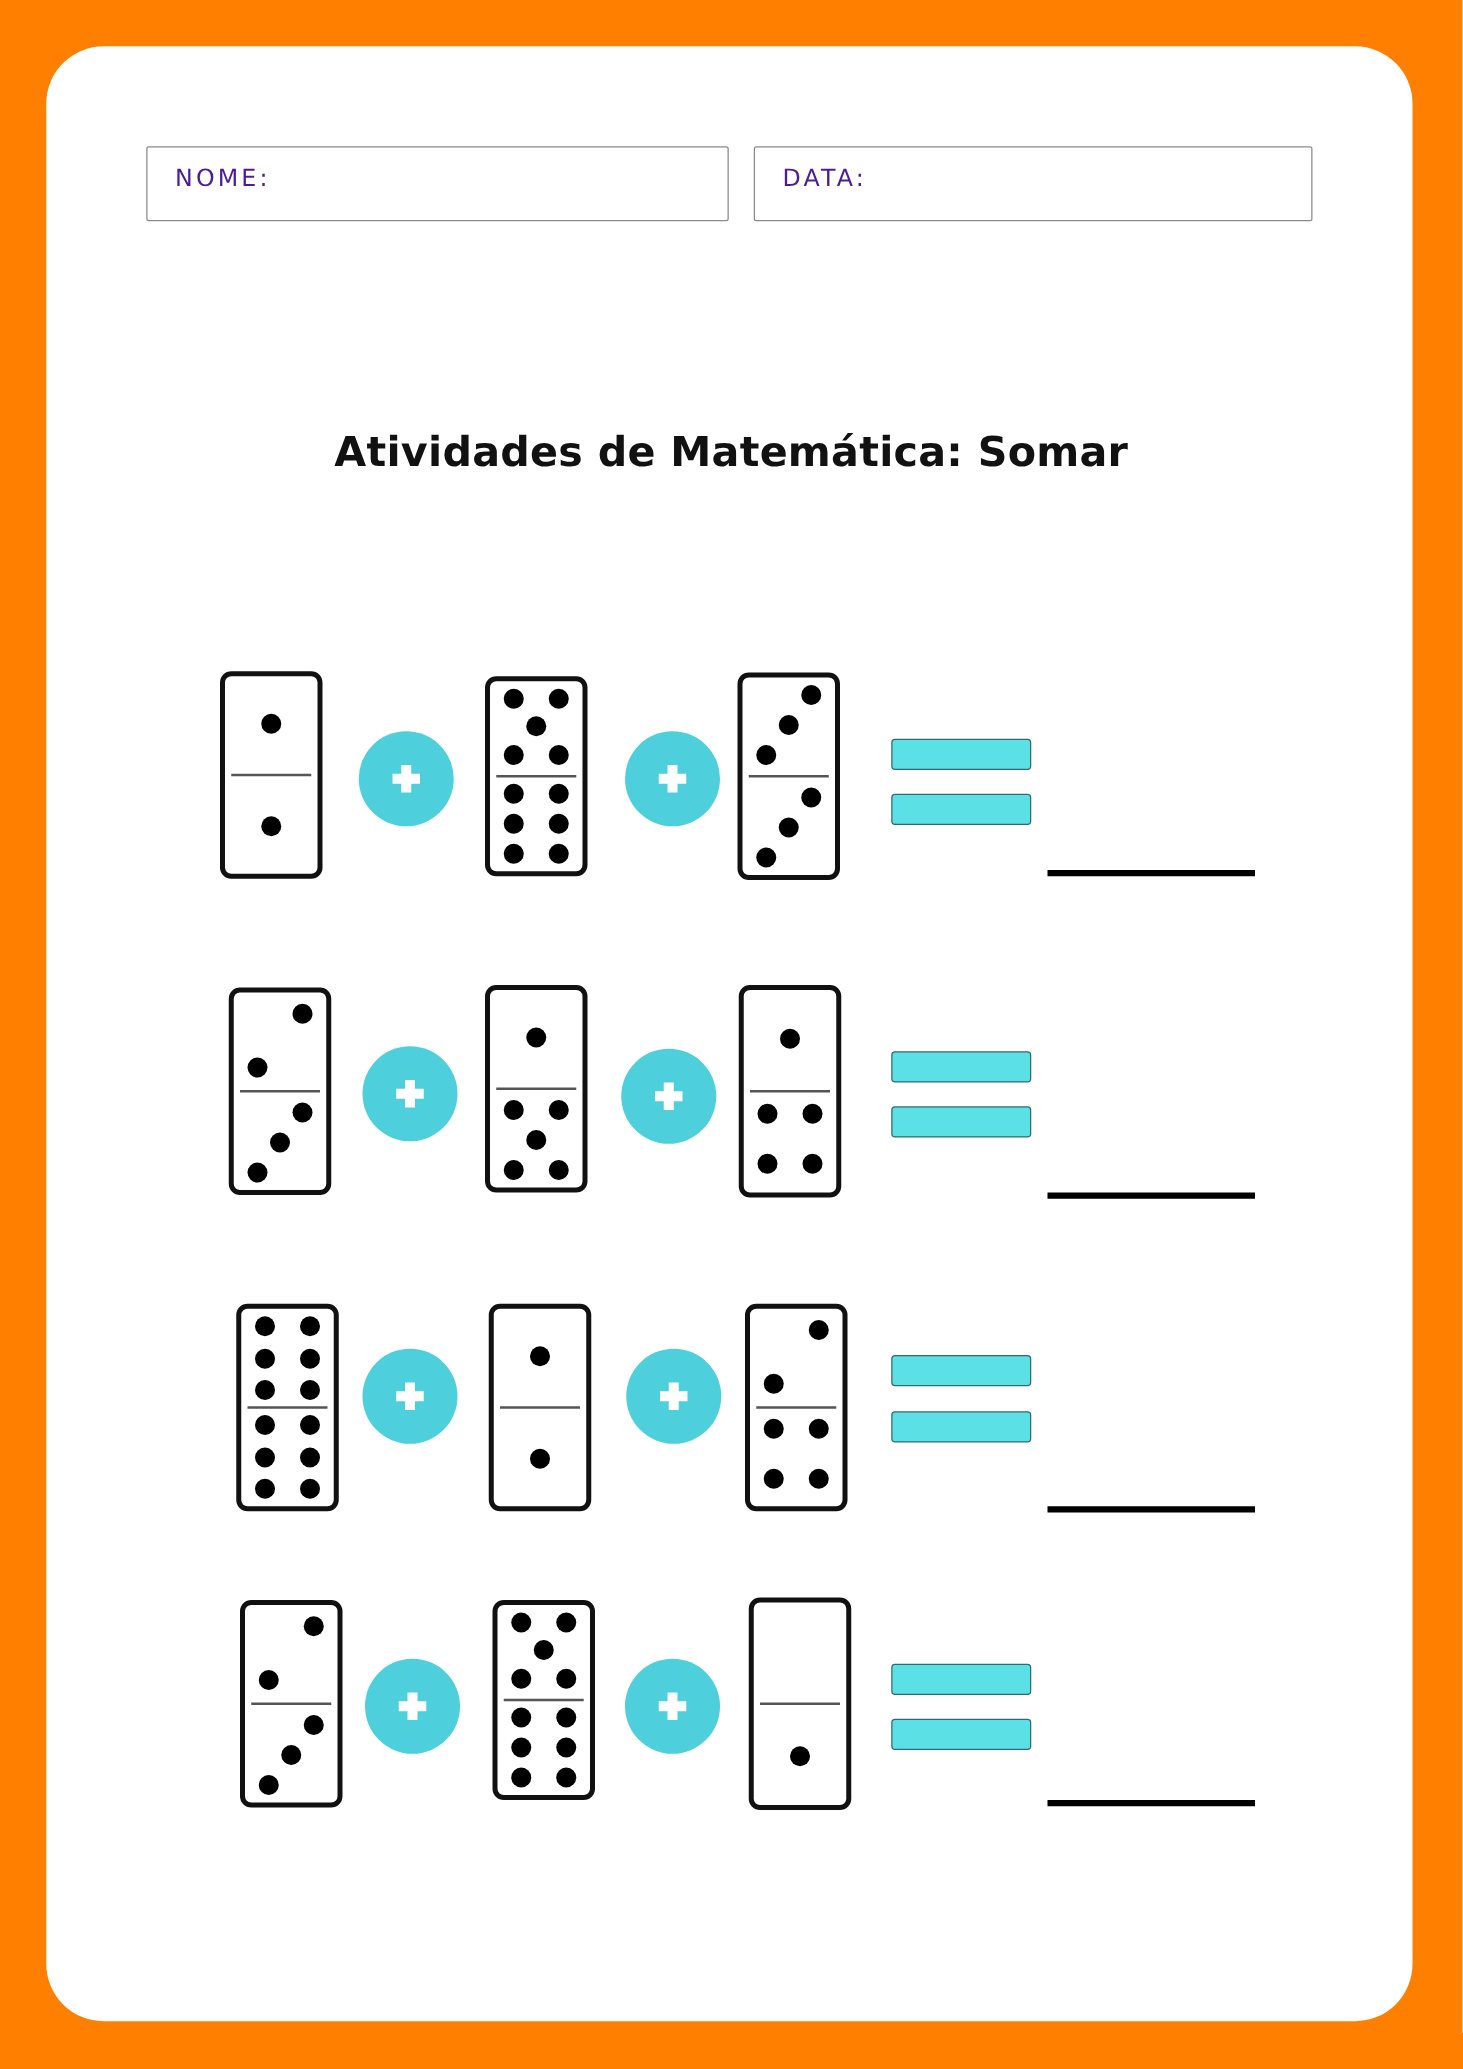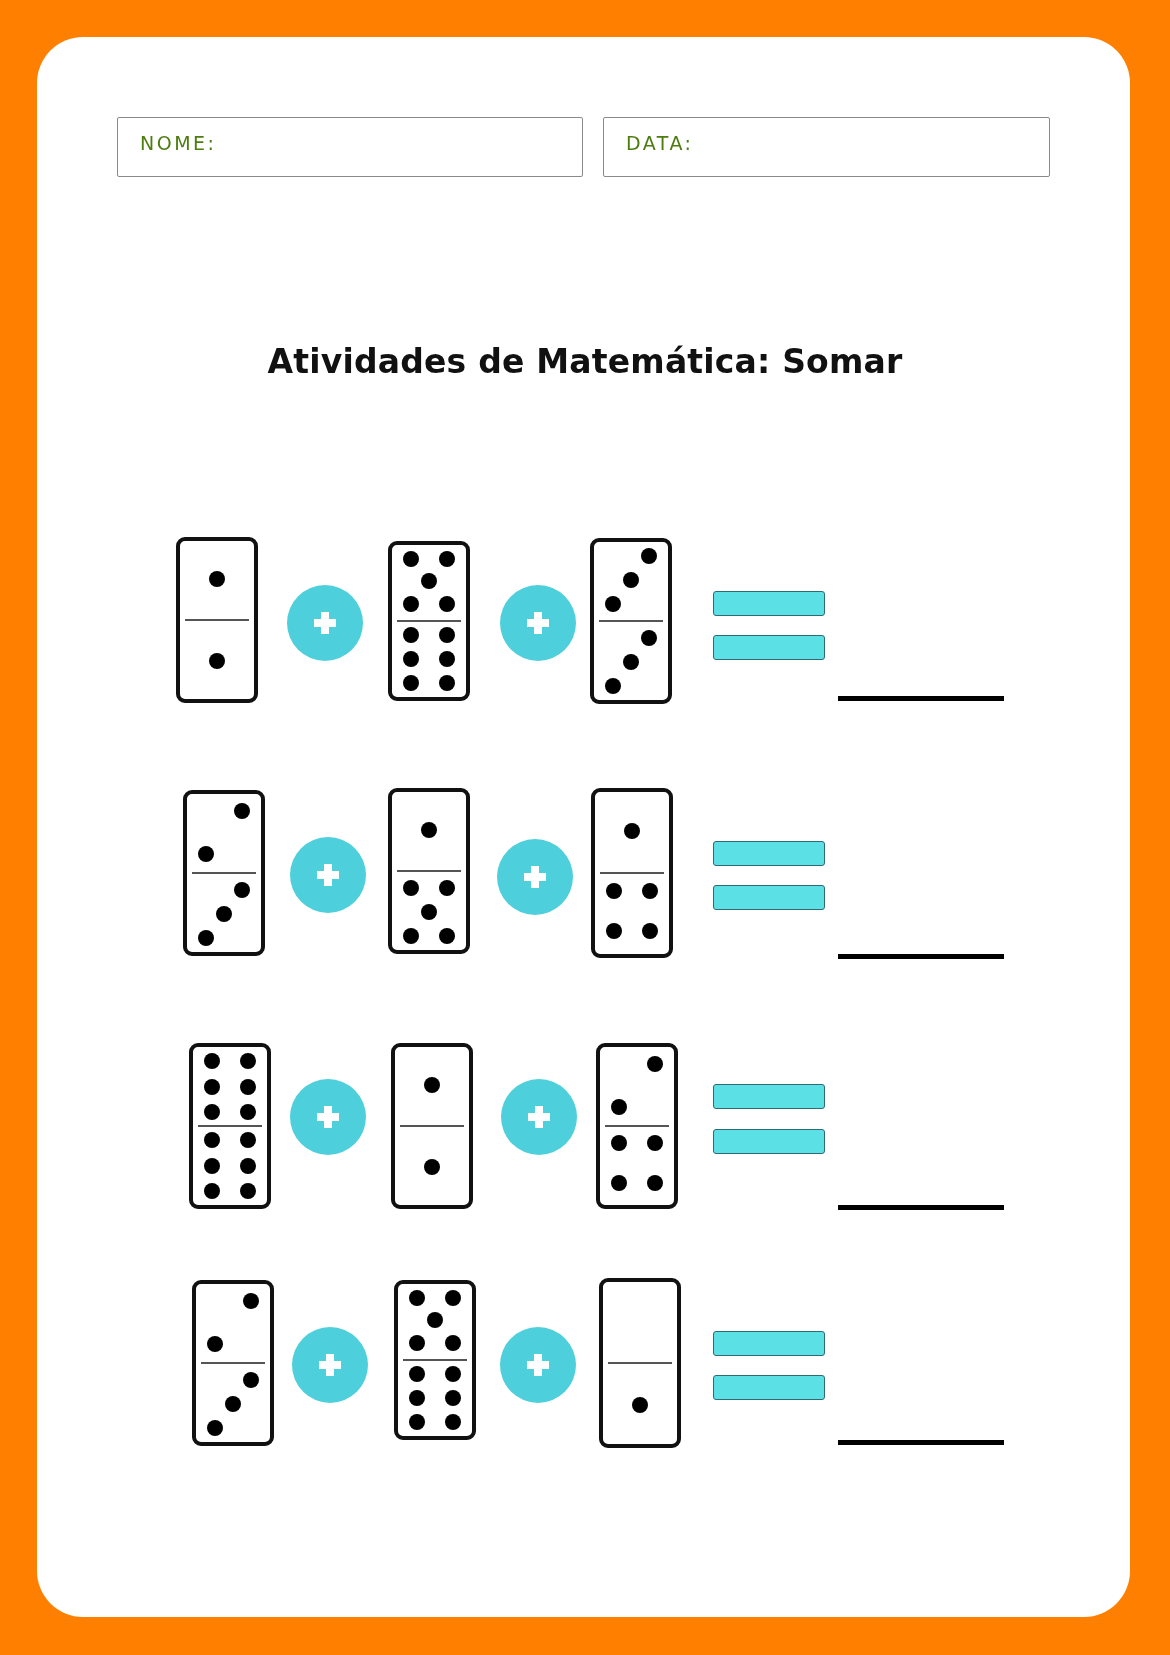--- a/index.html
+++ b/index.html
@@ -25,21 +25,21 @@
       border-radius: 2px;
       box-sizing: border-box;
       background: #fff;
     }
     .field-label {
       position: absolute;
       left: 22px; top: 14px;
       font-family: "DejaVu Sans", sans-serif;
       font-size: 19px;
       letter-spacing: 2.5px;
-      color: #4d7c0f;
+      color: #4c1d95;
     }
     .title {
       position: absolute;
       left: 0; width: 1170px;
       top: 342px;
       text-align: center;
       font-family: "DejaVu Sans", sans-serif;
       font-weight: bold;
       font-size: 33px;
       color: #111;

